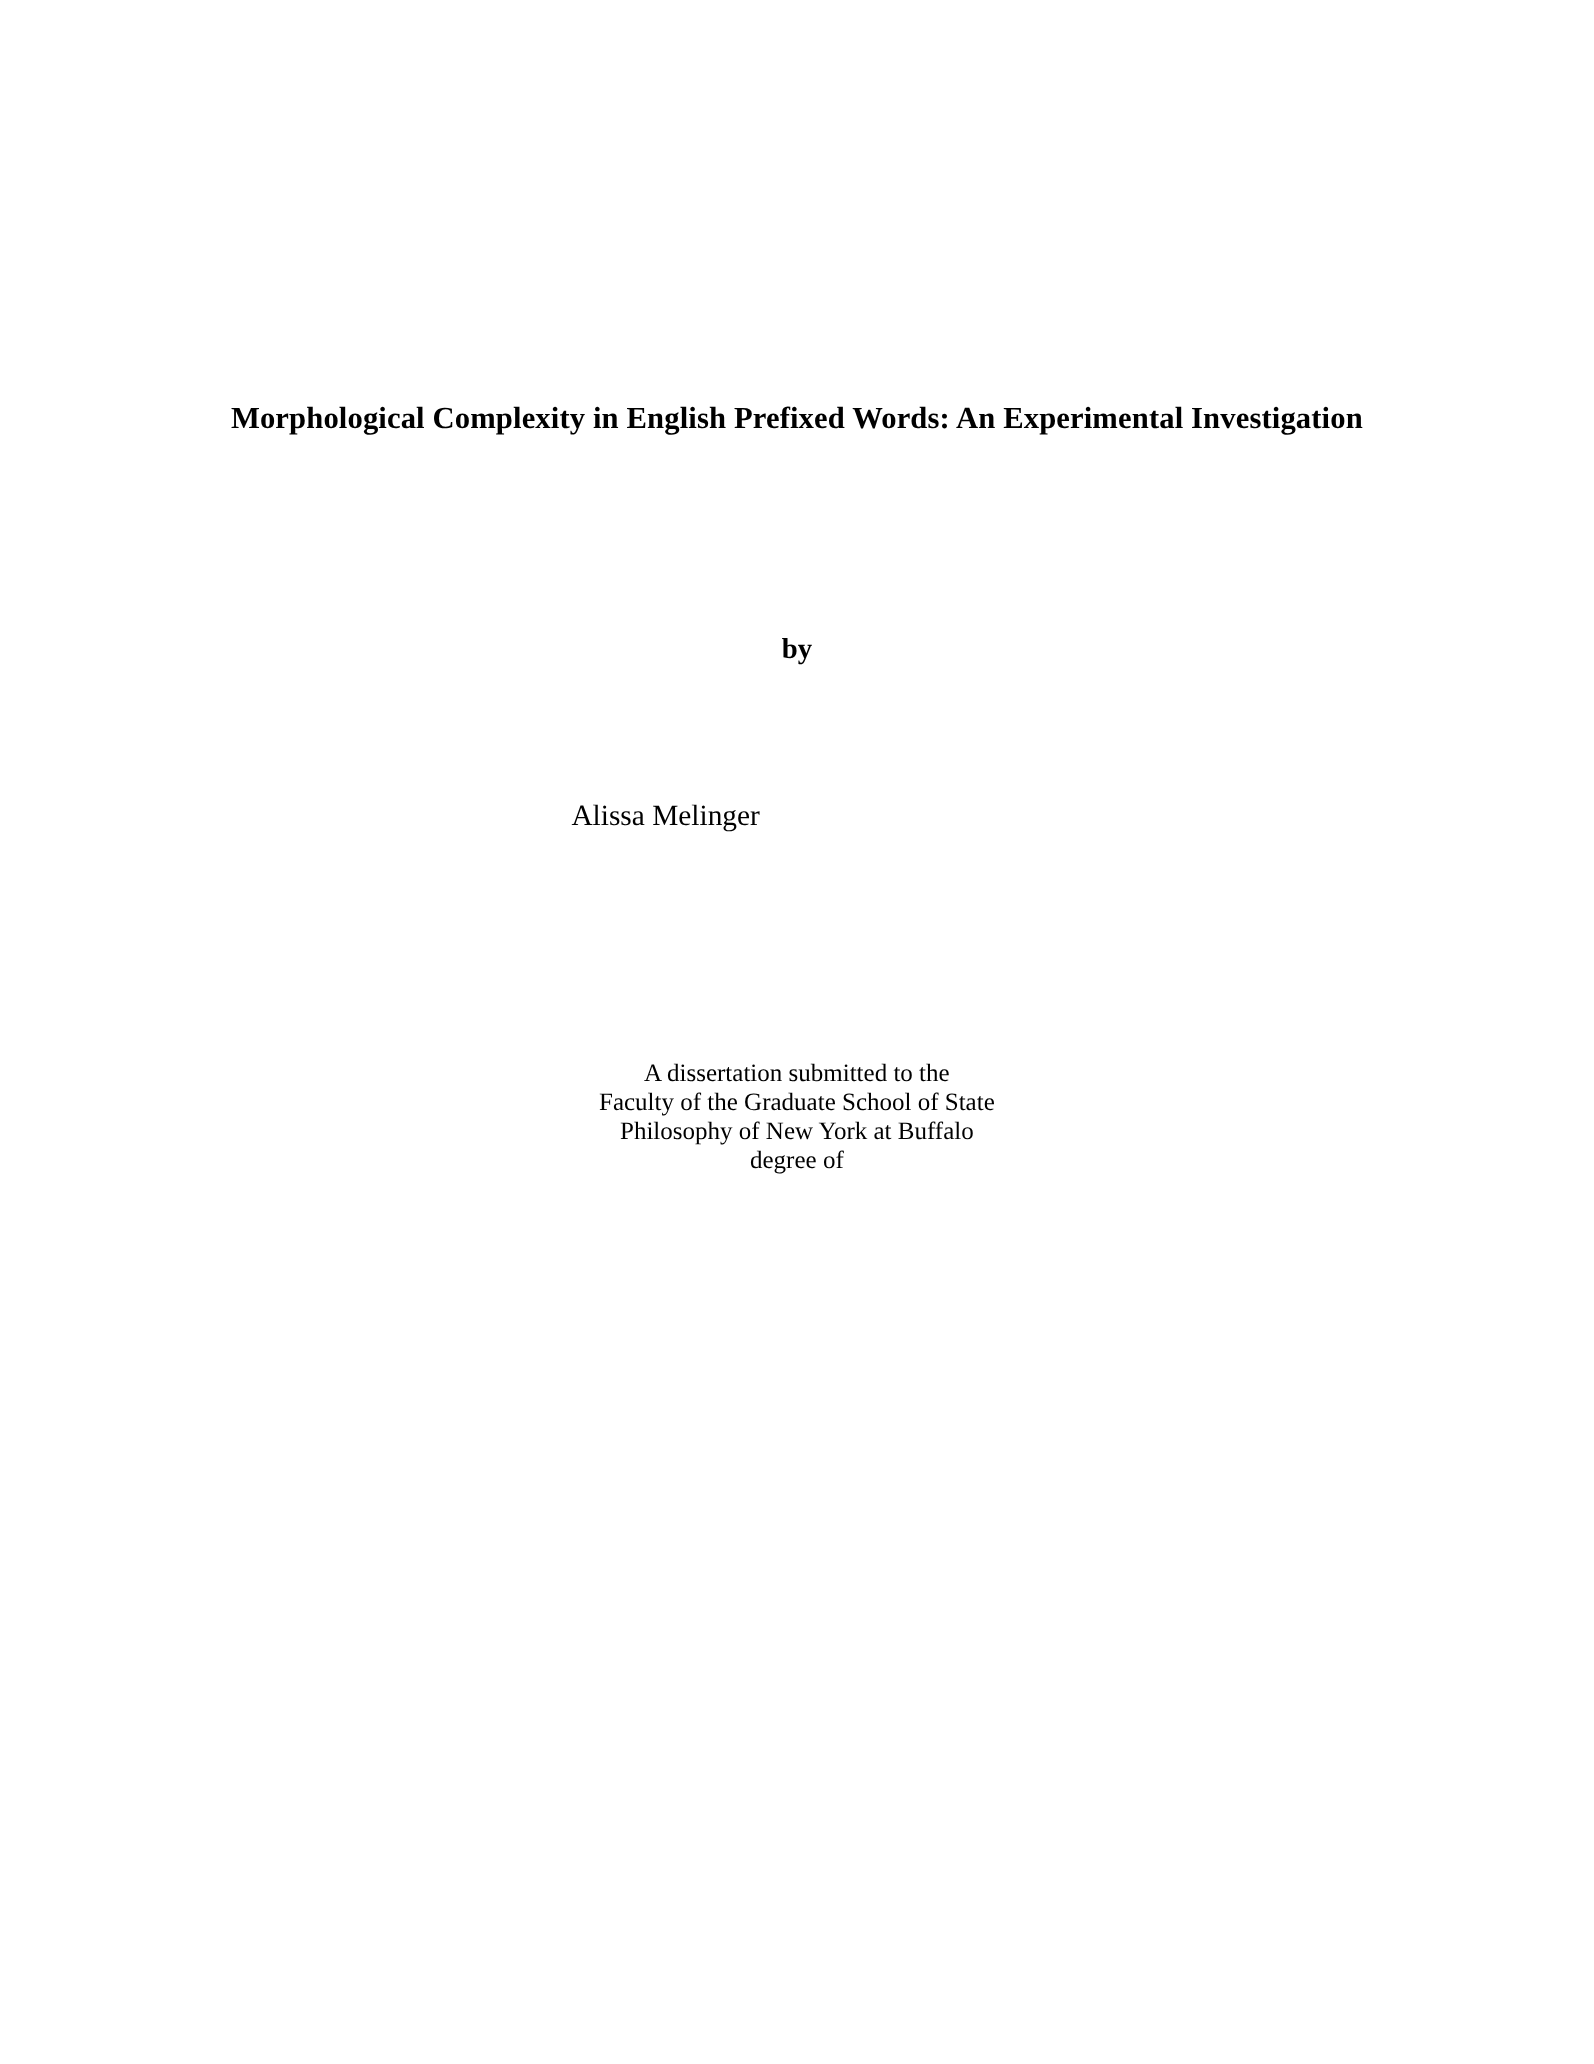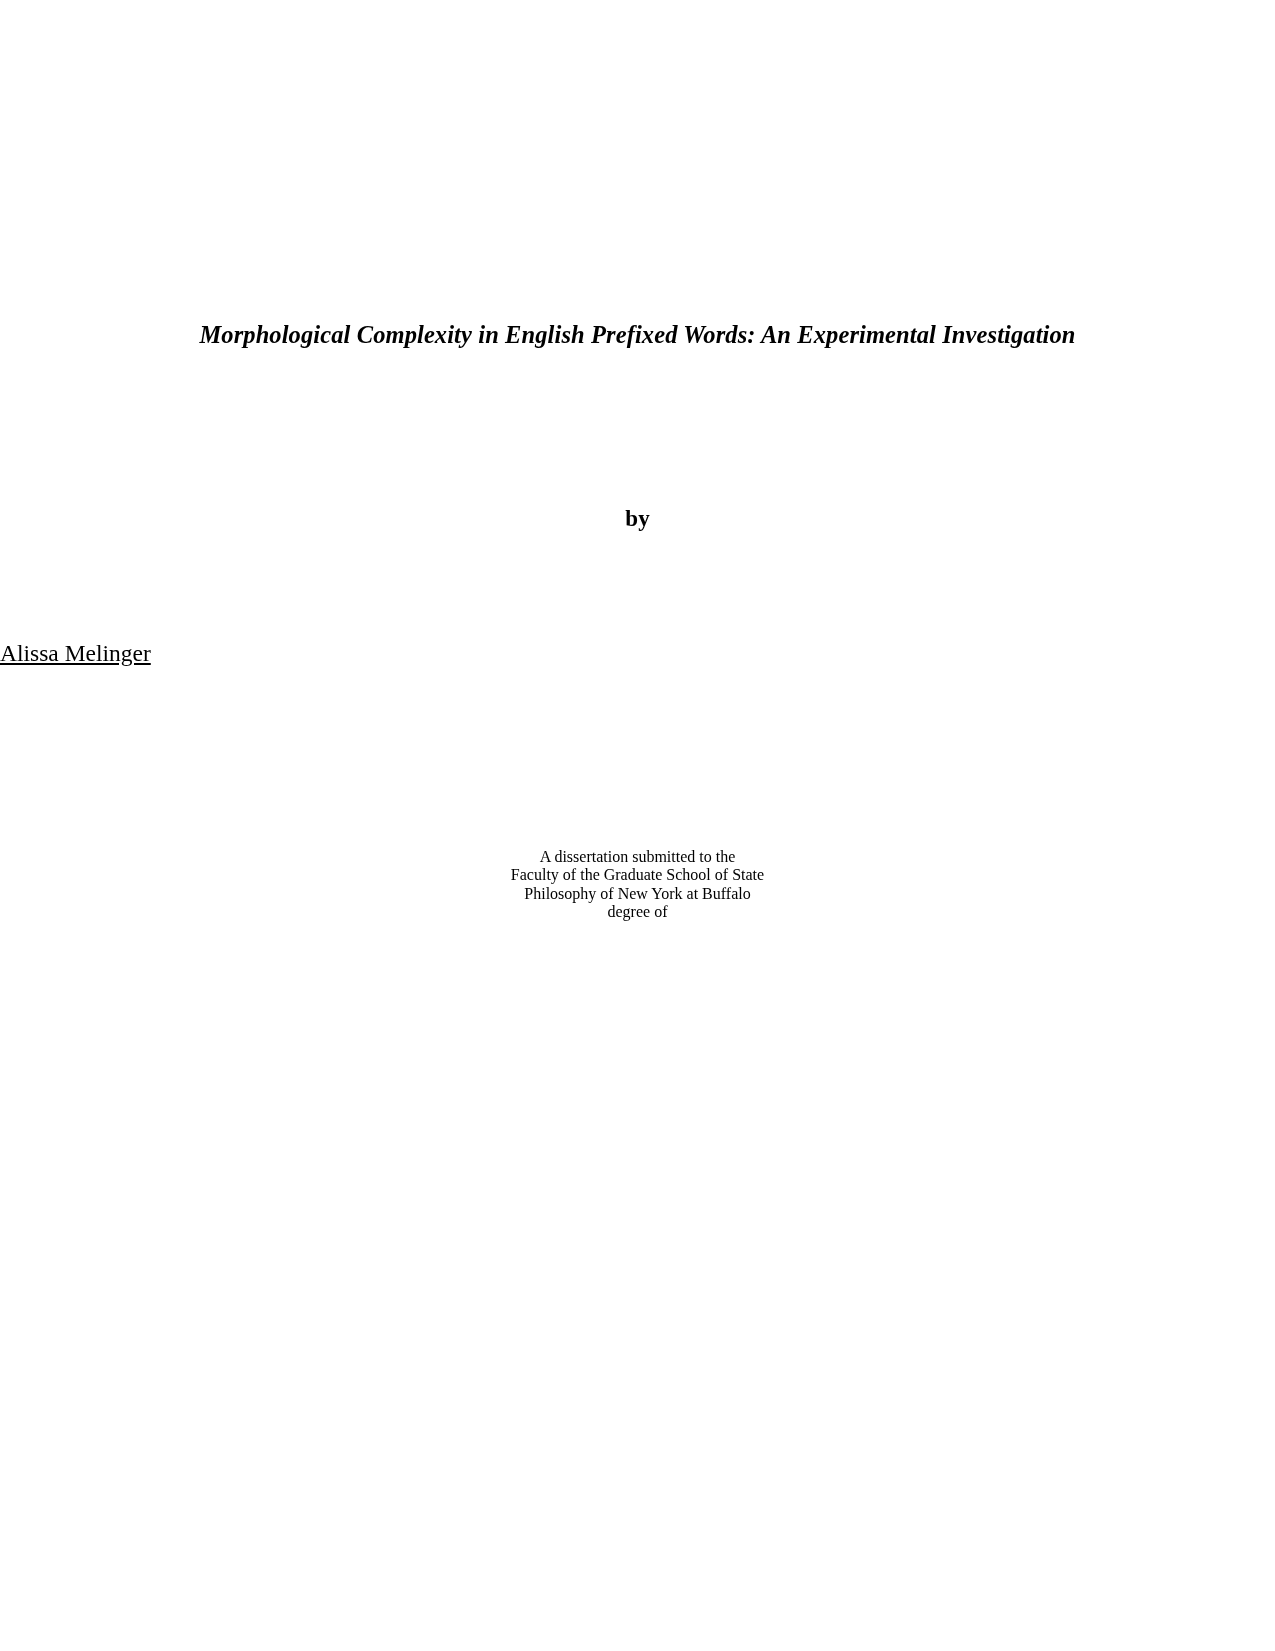--- a/index.html
+++ b/index.html
@@ -25,54 +25,53 @@
     left: 0;
     width: 1275px;
     text-align: center;
   }
   .doc-title {
     font-size: 24.5px;
     font-weight: bold;
     letter-spacing: 0.1px;
     line-height: 1.2;
     margin: 0;
-    font-style: italic;
   }
   .by-block {
     position: absolute;
     top: 505px;
     left: 0;
     width: 1275px;
     text-align: center;
     font-weight: bold;
   }
   .by-word {
     font-size: 23px;
     line-height: 1.25;
   }
   .author-block {
     position: absolute;
     top: 639px;
     left: 0;
     width: 1065px;
-    text-decoration: underline;
+    text-align: center;
   }
   .author-name {
     font-size: 23.5px;
     line-height: 1.25;
   }
   .submission-block {
     position: absolute;
     top: 848px;
     left: 0;
     width: 1275px;
     text-align: center;
   }
   .submission-line {
-    font-size: 16px;
+    font-size: 20px;
     line-height: 1.15;
   }
   .degree-block {
     position: absolute;
     top: 1139px;
     left: 0;
     width: 1275px;
     text-align: center;
   }
   .degree-name {

